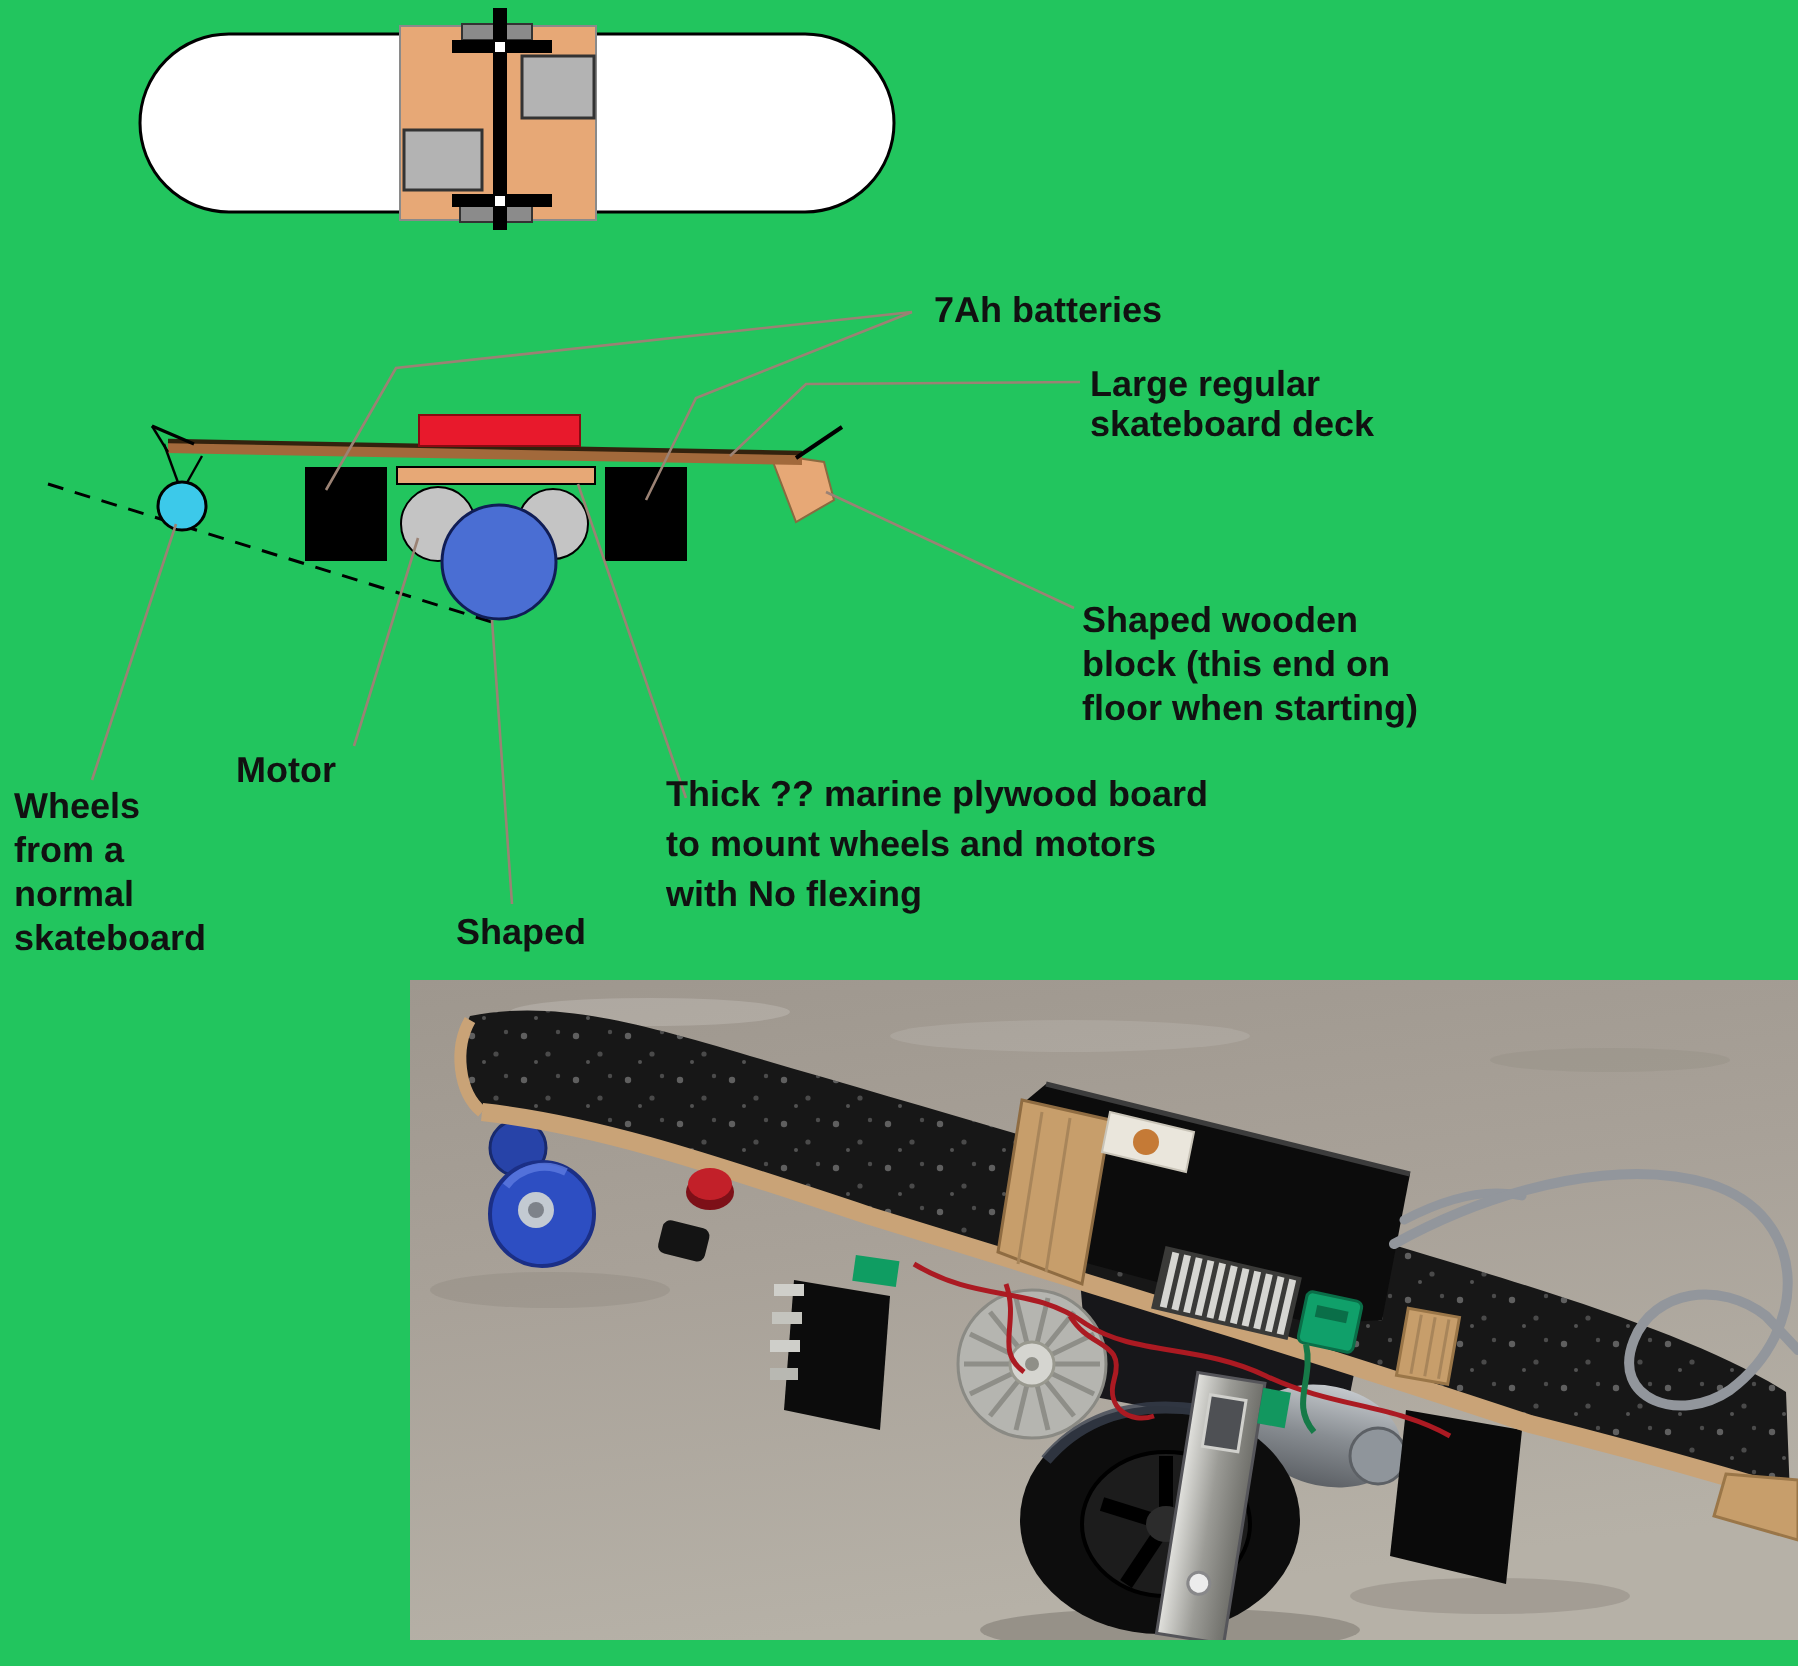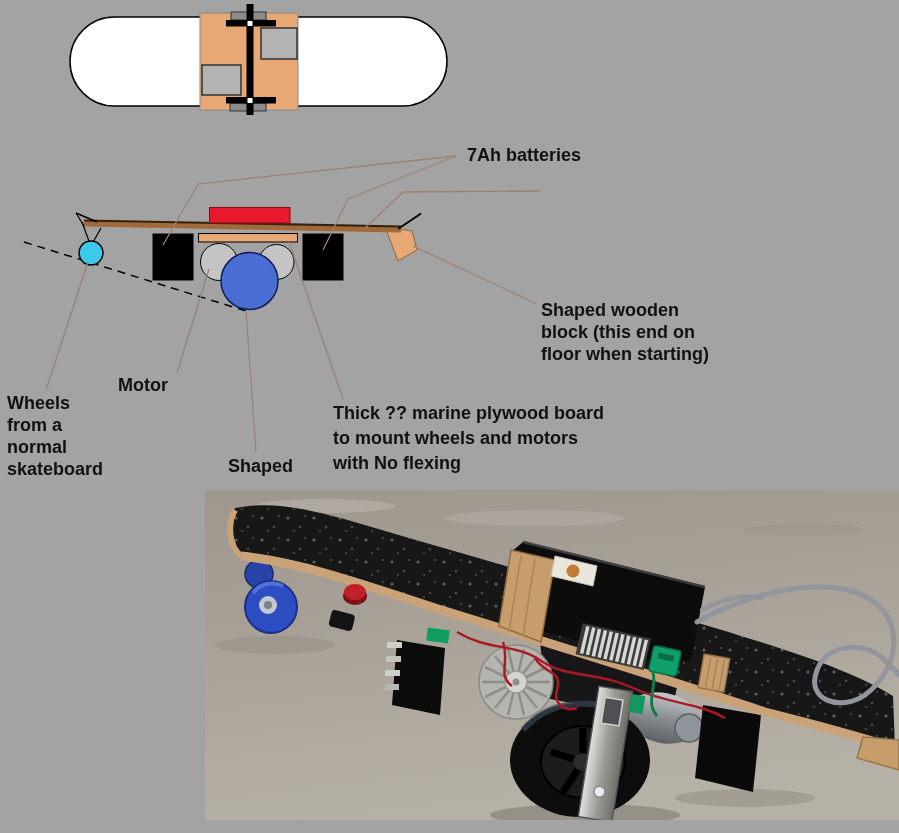--- a/index.html
+++ b/index.html
@@ -1,32 +1,32 @@
 <!DOCTYPE html>
 <html><head>
 <meta charset="utf-8">
 <style>
   html,body{margin:0;padding:0;background:#ffffff;}
   .canvas{
-    position:relative;width:899px;height:833px;background:#a3a3a3;overflow:hidden;
+    position:relative;width:899px;height:833px;background:#22c55e;overflow:hidden;
     font-family:"Liberation Sans","DejaVu Sans",sans-serif;
   }
   svg{display:block;}
   #diagram-svg{position:absolute;left:0;top:0;}
   .label{
     position:absolute;color:#111111;font-weight:bold;font-size:18px;line-height:22px;
     white-space:pre-line;letter-spacing:0px;
   }
   .label-batteries{left:467px;top:144px;}
   .label-deck{left:545px;top:182px;line-height:20px;}
   .label-block{left:541px;top:299px;}
   .label-wheels{left:7px;top:392px;}
   .label-motor{left:118px;top:374px;}
   .label-wheel{left:228px;top:455px;}
-  .label-plywood{left:333px;top:401px;line-height:25px;}
+  .label-plywood{left:333px;top:385px;line-height:25px;}
   .photo{
     position:absolute;left:205px;top:490px;width:694px;height:330px;overflow:hidden;
   }
 </style>
 </head>
 <body>
 
 <div class="canvas">
 
   <svg id="diagram-svg" width="899" height="490" viewBox="0 0 899 490">
@@ -82,20 +82,22 @@
       <polyline points="365,228 403,192 540,191"></polyline>
       <line x1="413" y1="246" x2="537" y2="304"></line>
       <line x1="88" y1="262" x2="46" y2="390"></line>
       <line x1="209" y1="269" x2="177" y2="373"></line>
       <line x1="246" y1="310" x2="256" y2="452"></line>
       <line x1="289" y1="242" x2="343" y2="399"></line>
     </g>
   </svg>
 
   <div class="label label-batteries">7Ah batteries</div>
+  <div class="label label-deck">Large regular
+skateboard deck</div>
   <div class="label label-block">Shaped wooden
 block (this end on
 floor when starting)</div>
   <div class="label label-wheels">Wheels
 from a
 normal
 skateboard</div>
   <div class="label label-motor">Motor</div>
   <div class="label label-wheel">Shaped</div>
   <div class="label label-plywood">Thick ?? marine plywood board

